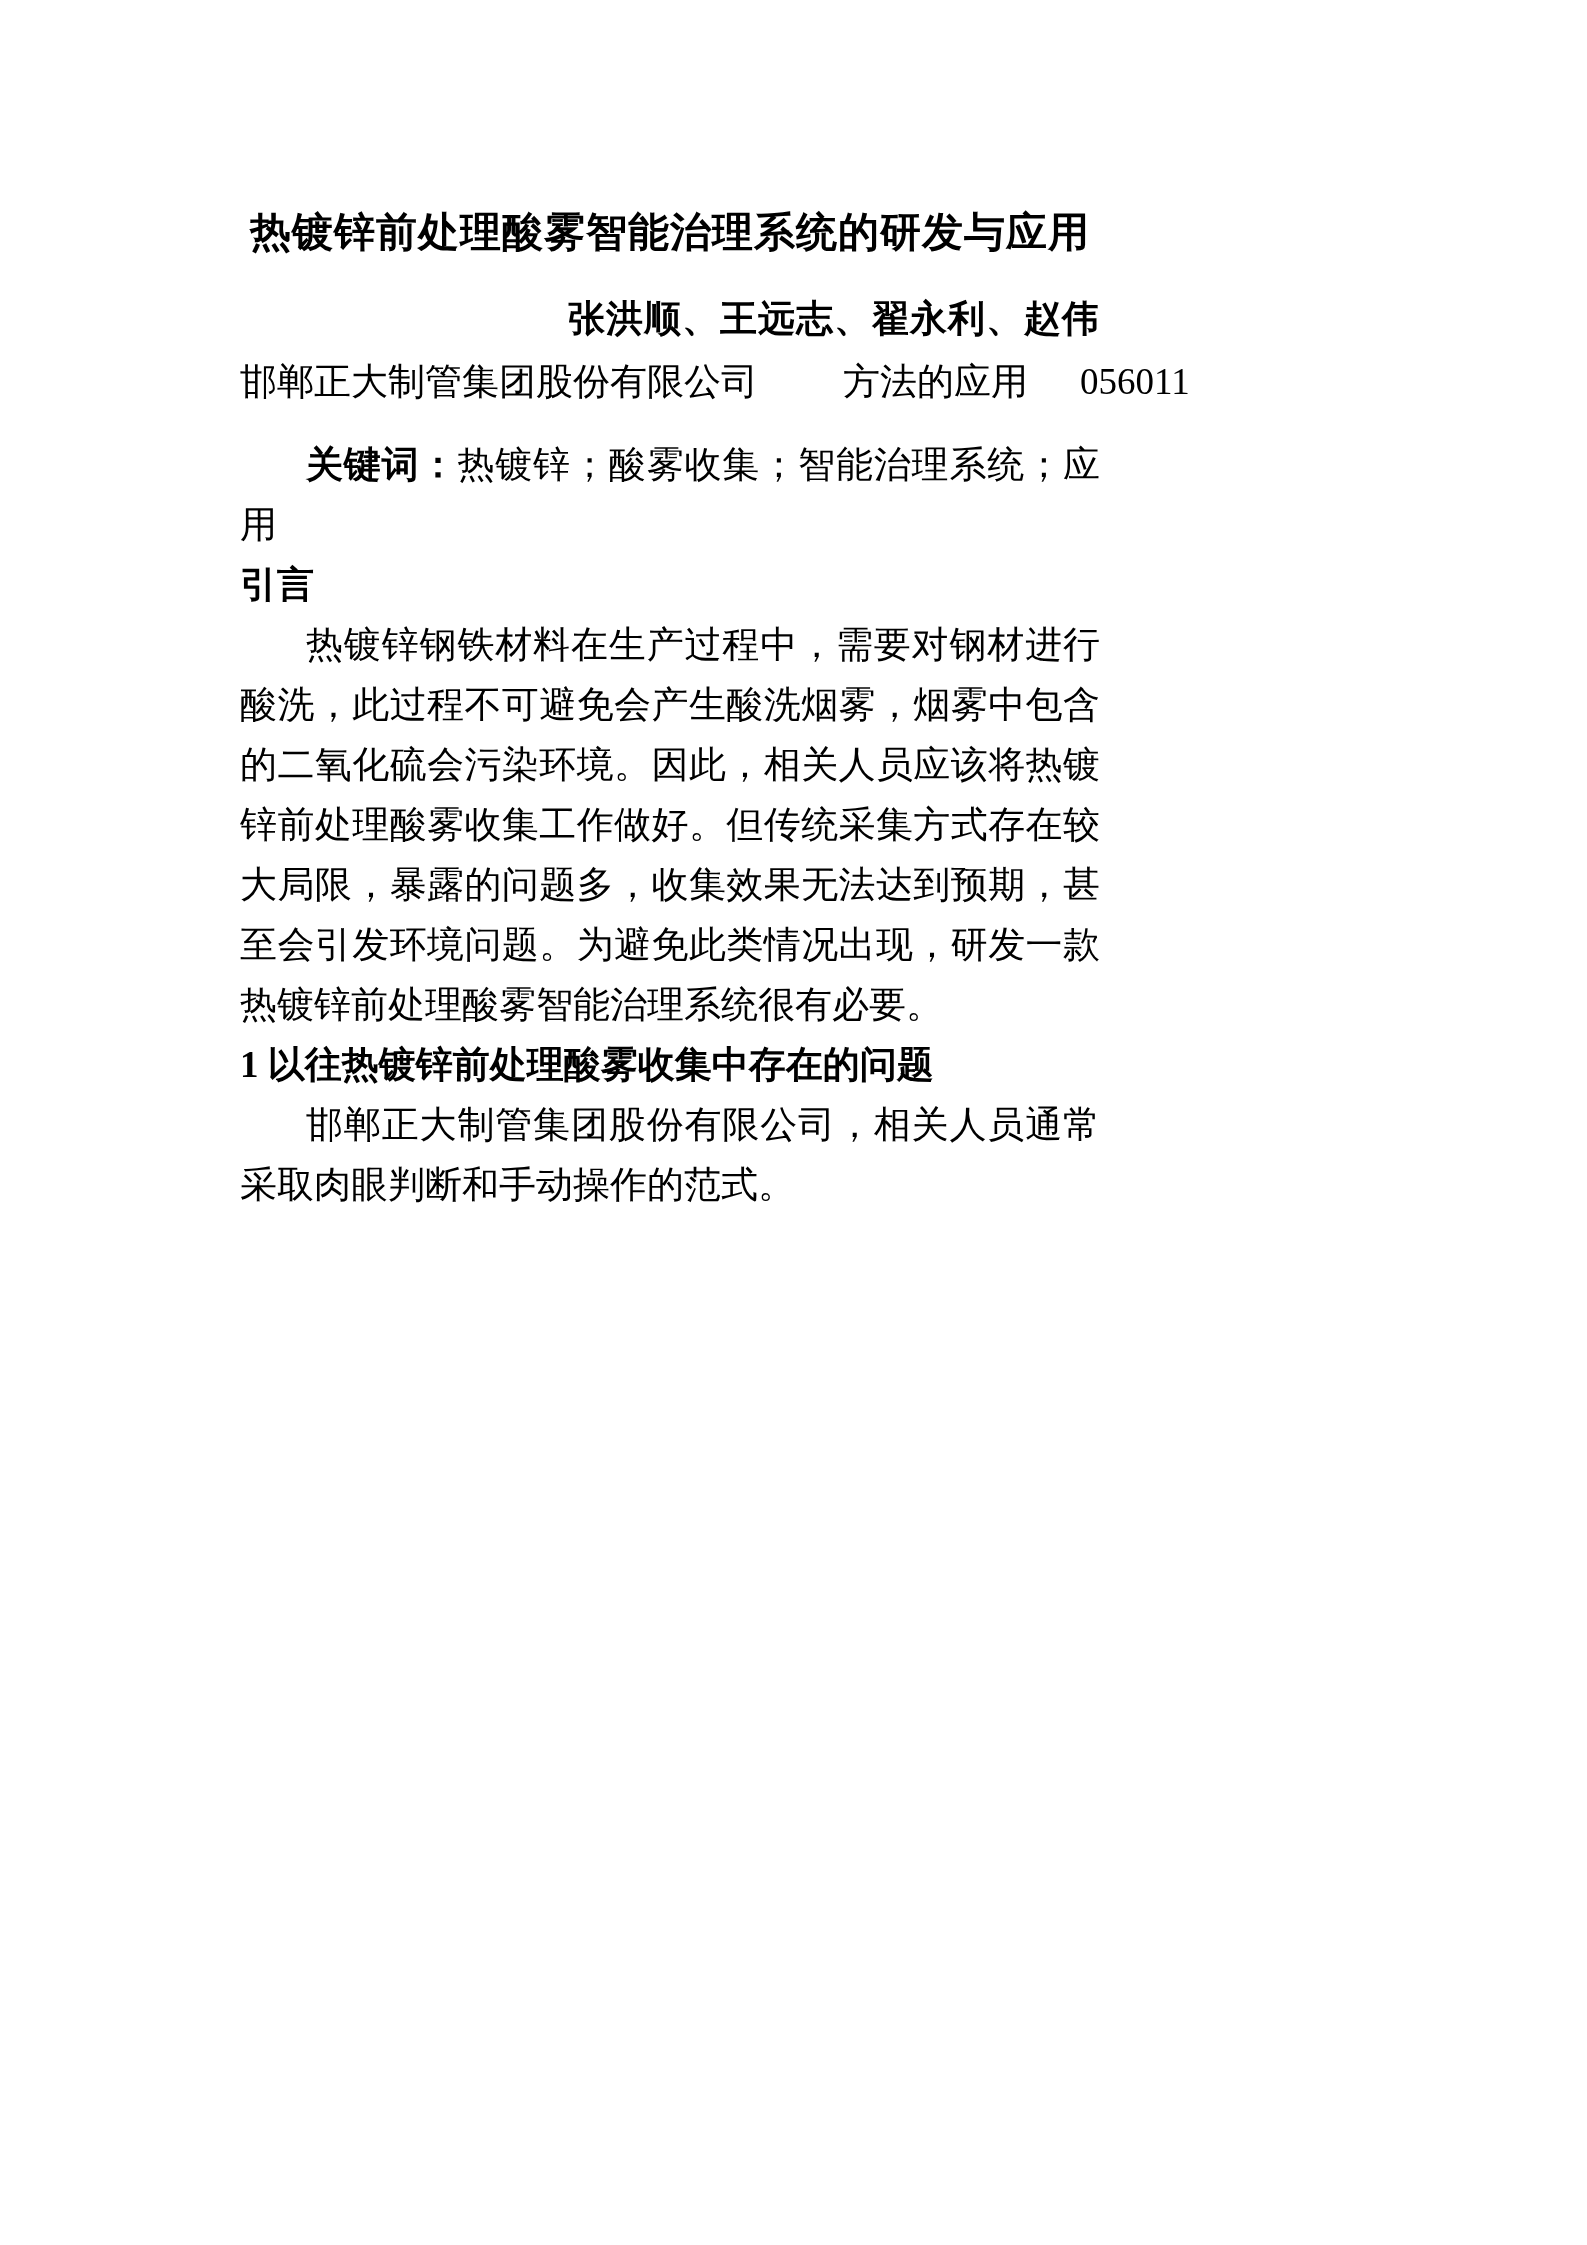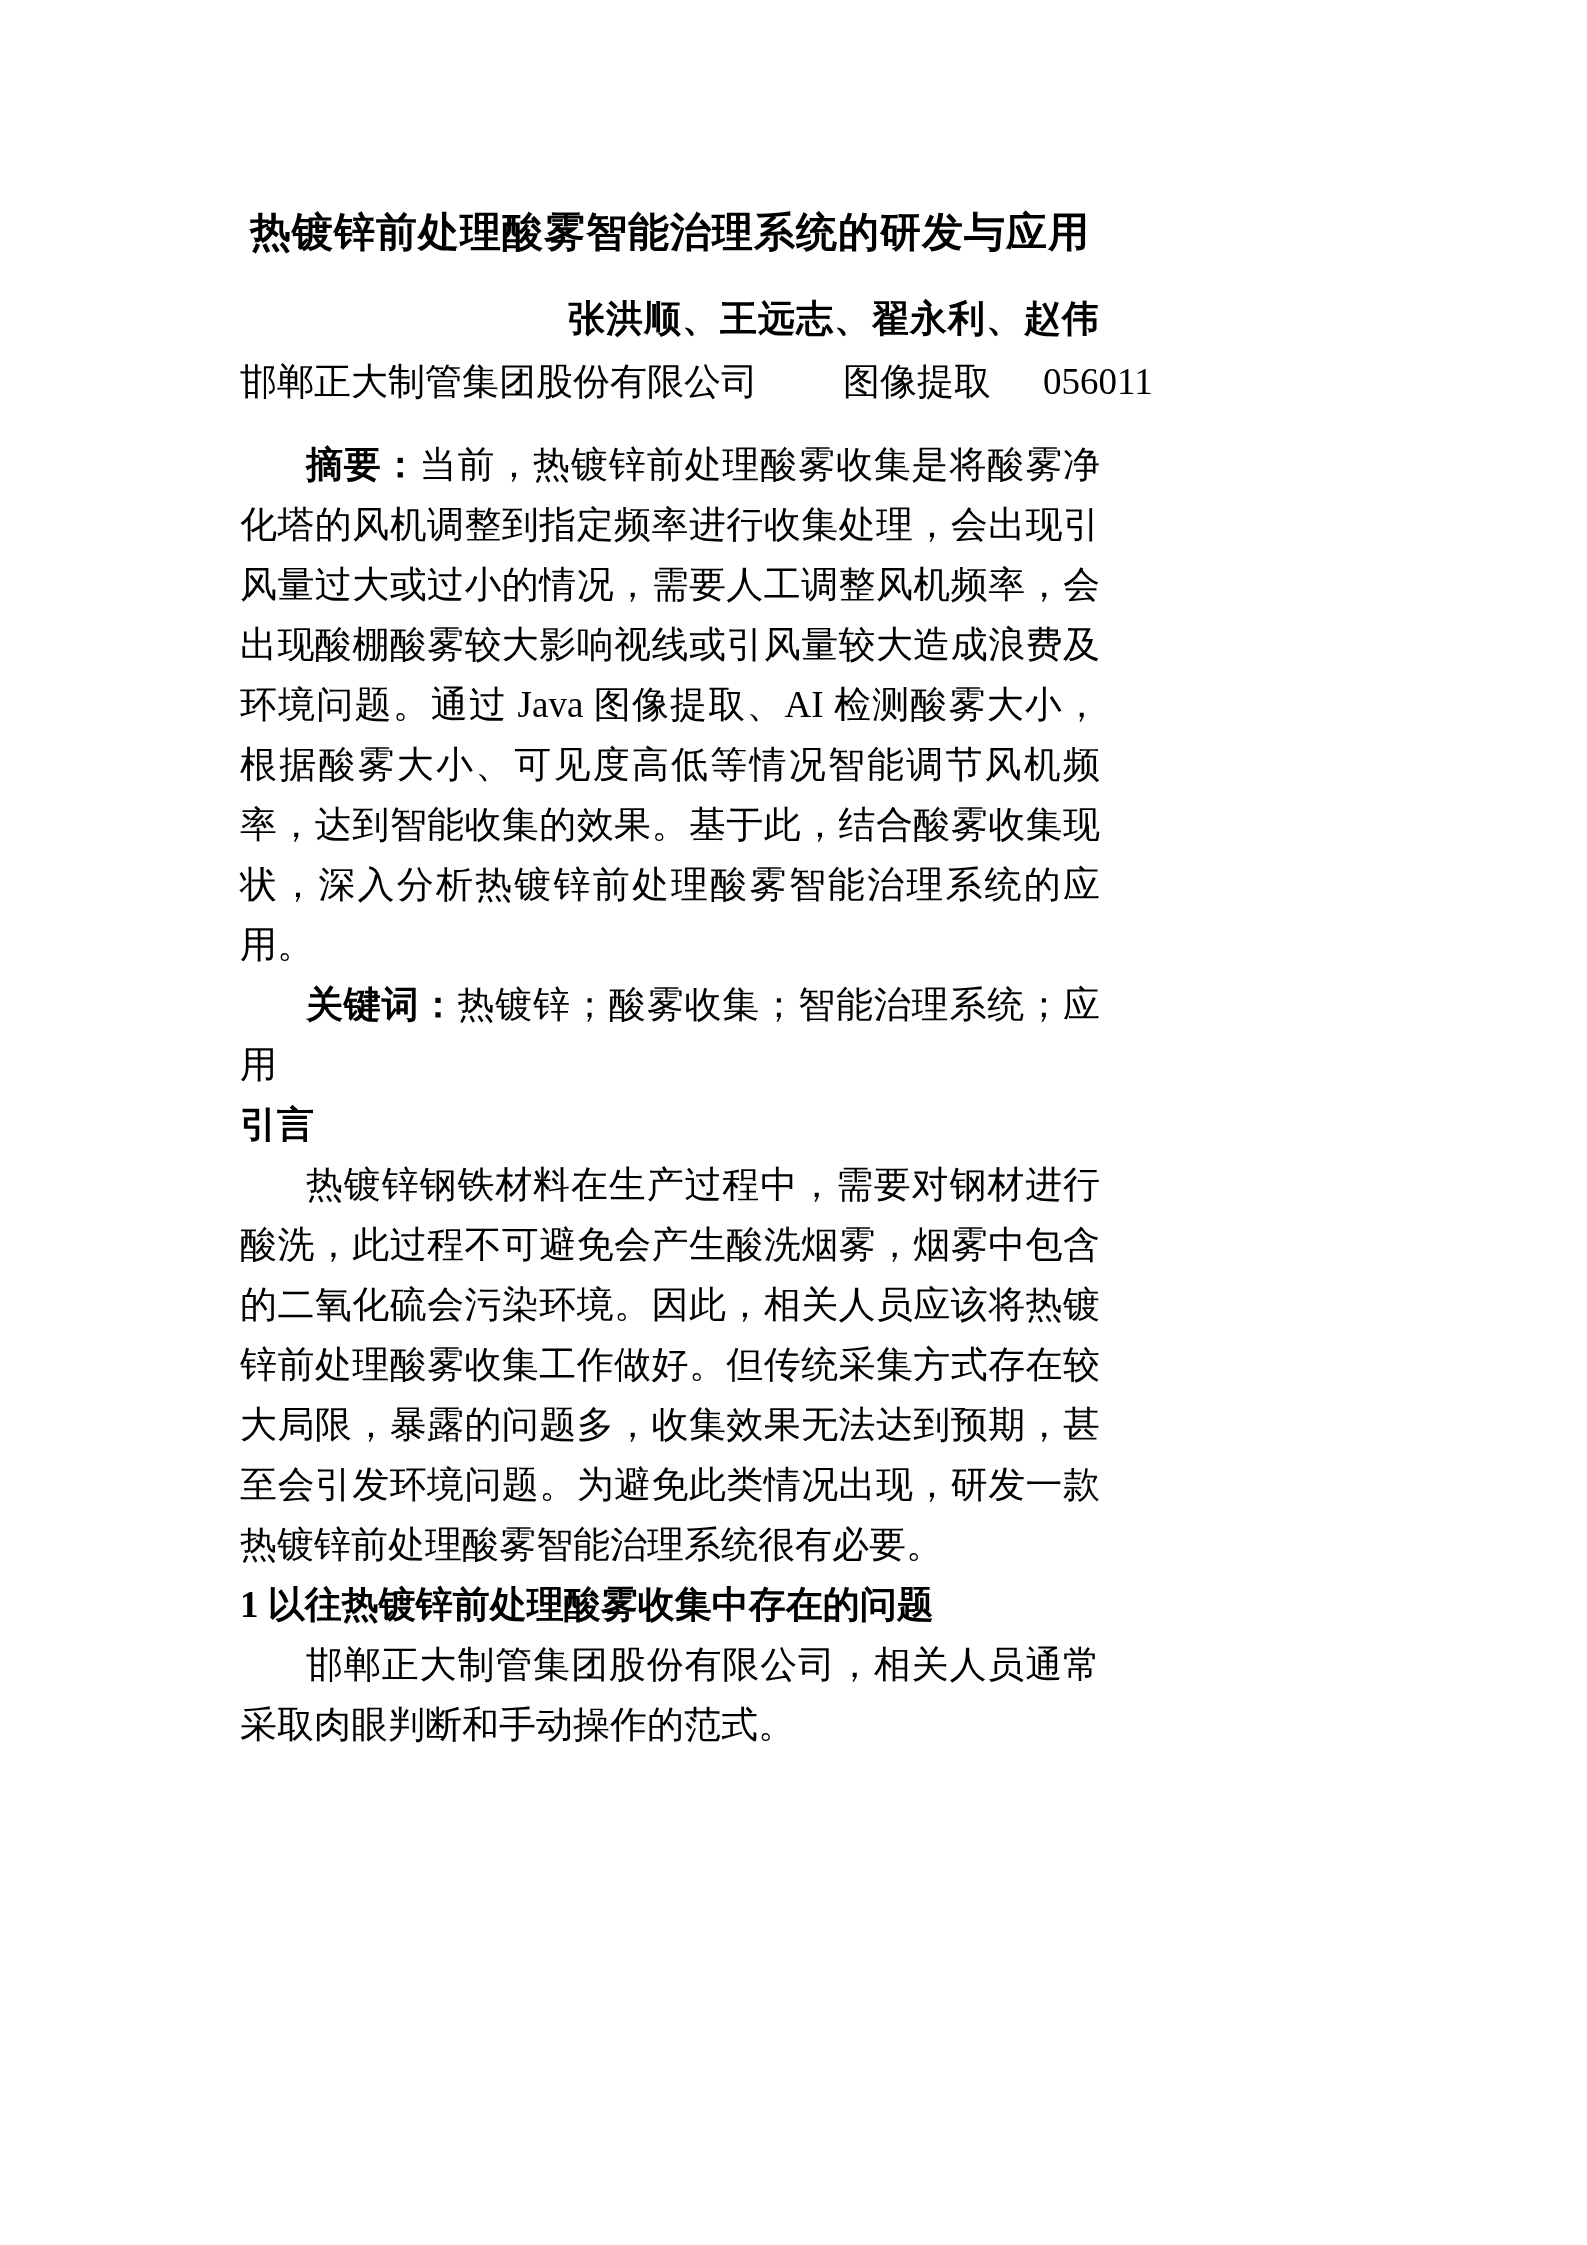--- a/index.html
+++ b/index.html
@@ -67,26 +67,25 @@
 </head>
 <body>
 
 <div class="page">
 
   <div class="doc-title">热镀锌前处理酸雾智能治理系统的研发与应用</div>
 
   <div class="doc-authors">张洪顺、王远志、翟永利、赵伟</div>
 
   <div class="doc-affiliation">
-    <span class="aff-company">邯郸正大制管集团股份有限公司</span><span class="aff-location">图像提取</span><span class="aff-postcode">056011</span>
+    <span class="aff-company">邯郸正大制管集团股份有限公司</span><span class="aff-location">方法的应用</span><span class="aff-postcode">056011</span>
   </div>
 
   <div class="doc-body">
 
-    <p class="para"><span class="inline-label">摘要：</span><span>当前，热镀锌前处理酸雾收集是将酸雾净化塔的风机调整到指定频率进行收集处理，会出现引风量过大或过小的情况，需要人工调整风机频率，会出现酸棚酸雾较大影响视线或引风量较大造成浪费及环境问题。通过 Java 图像提取、AI 检测酸雾大小，根据酸雾大小、可见度高低等情况智能调节风机频率，达到智能收集的效果。基于此，结合酸雾收集现状，深入分析热镀锌前处理酸雾智能治理系统的应用。</span></p>
 
     <p class="para"><span class="inline-label">关键词：</span><span>热镀锌；酸雾收集；智能治理系统；应用</span></p>
 
     <p class="heading">引言</p>
 
     <p class="para">热镀锌钢铁材料在生产过程中，需要对钢材进行酸洗，此过程不可避免会产生酸洗烟雾，烟雾中包含的二氧化硫会污染环境。因此，相关人员应该将热镀锌前处理酸雾收集工作做好。但传统采集方式存在较大局限，暴露的问题多，收集效果无法达到预期，甚至会引发环境问题。为避免此类情况出现，研发一款热镀锌前处理酸雾智能治理系统很有必要。</p>
 
     <p class="heading">1 以往热镀锌前处理酸雾收集中存在的问题</p>
 
 

